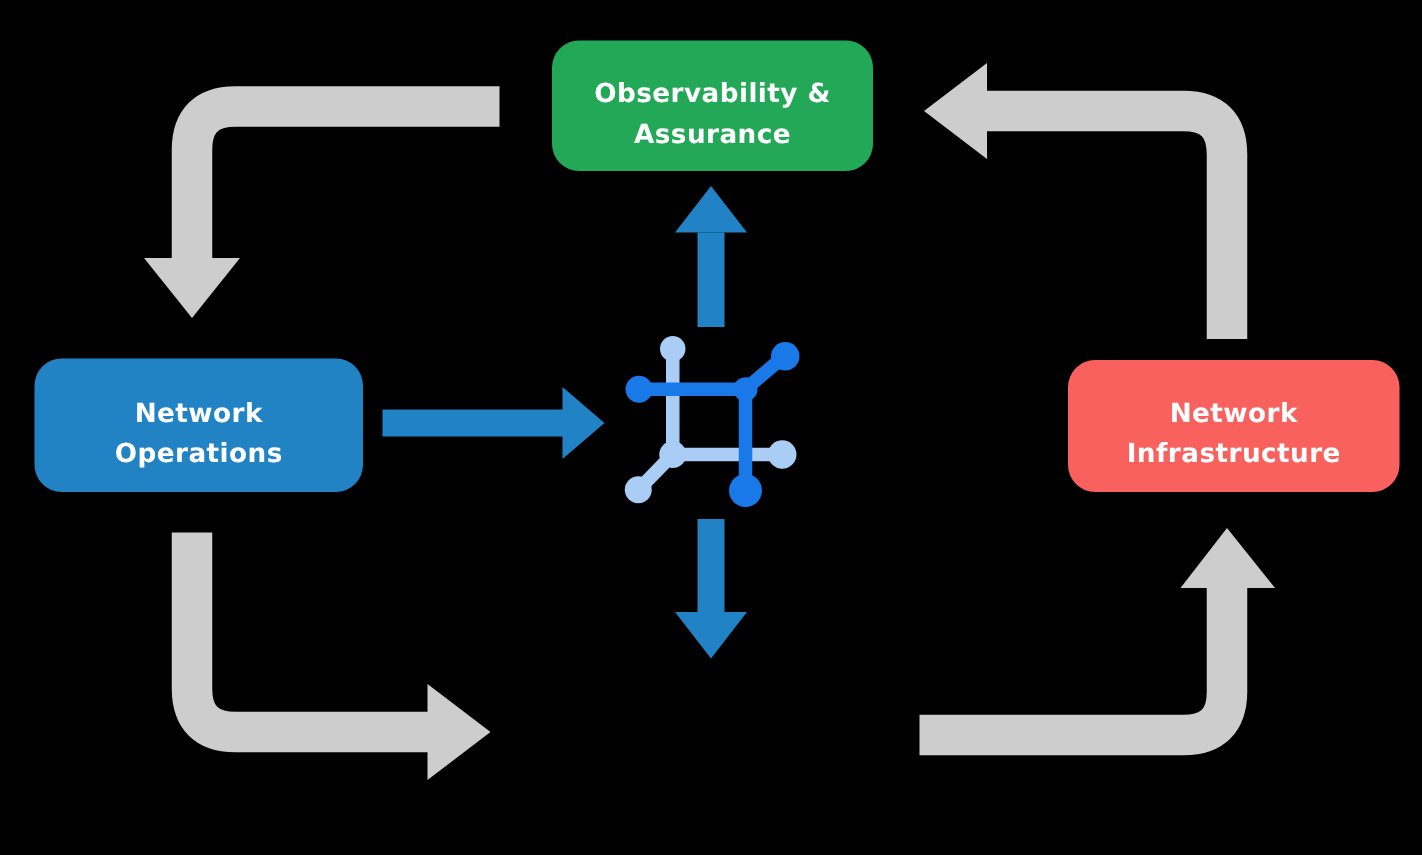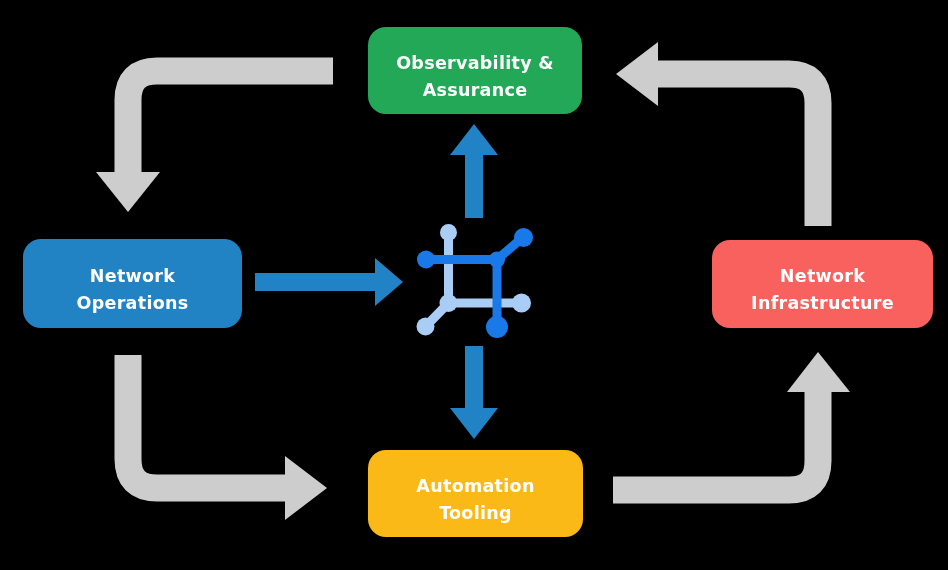--- a/index.html
+++ b/index.html
@@ -121,18 +121,14 @@
   <div class="node node-blue">
     <span>Network
 Operations</span>
   </div>
 
   <div class="node node-red">
     <span>Network
 Infrastructure</span>
   </div>
 
-  <div class="node node-yellow">
-    <span>Automation
-Tooling</span>
-  </div>
 
 </div>
 
 </body></html>

